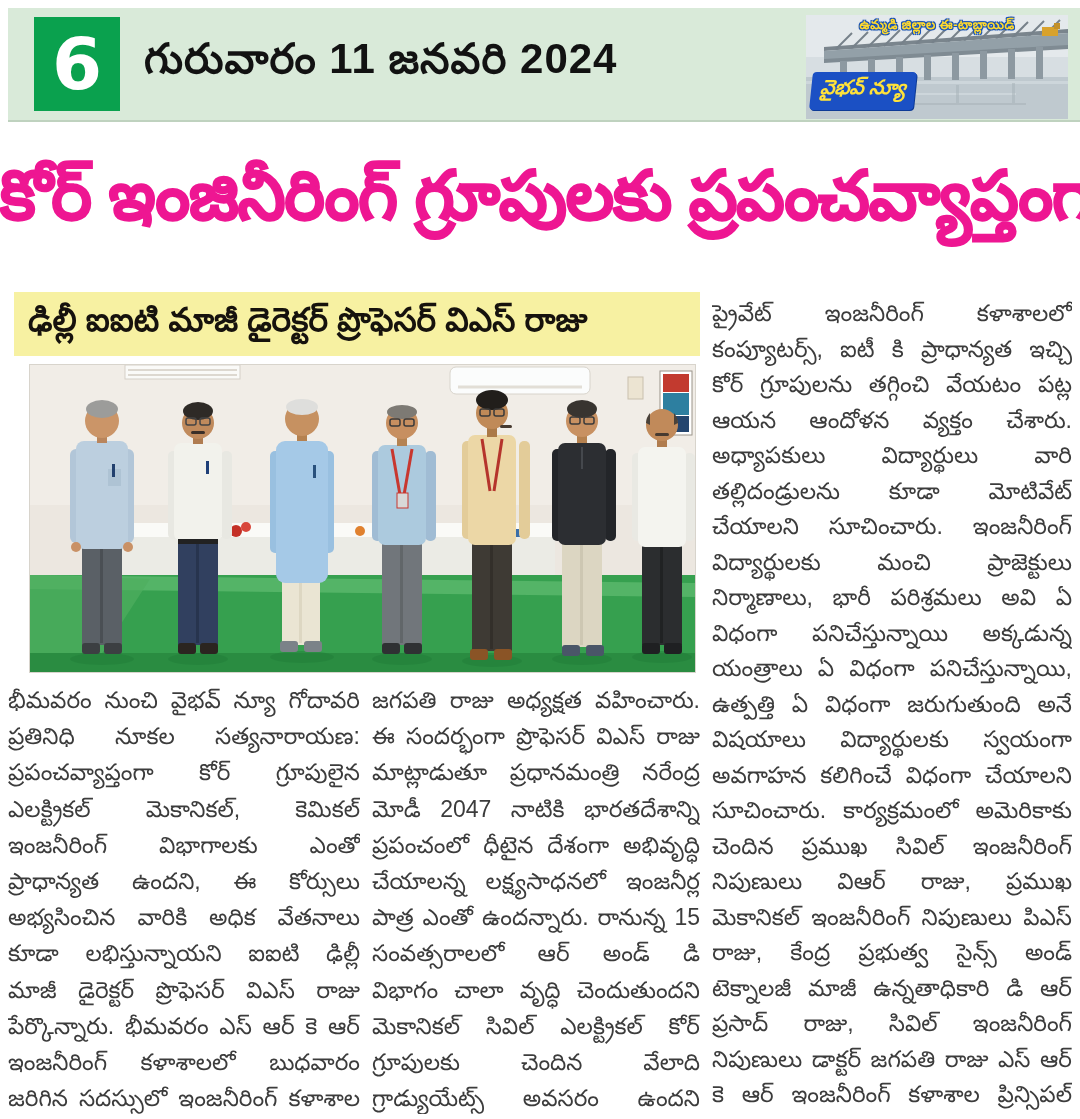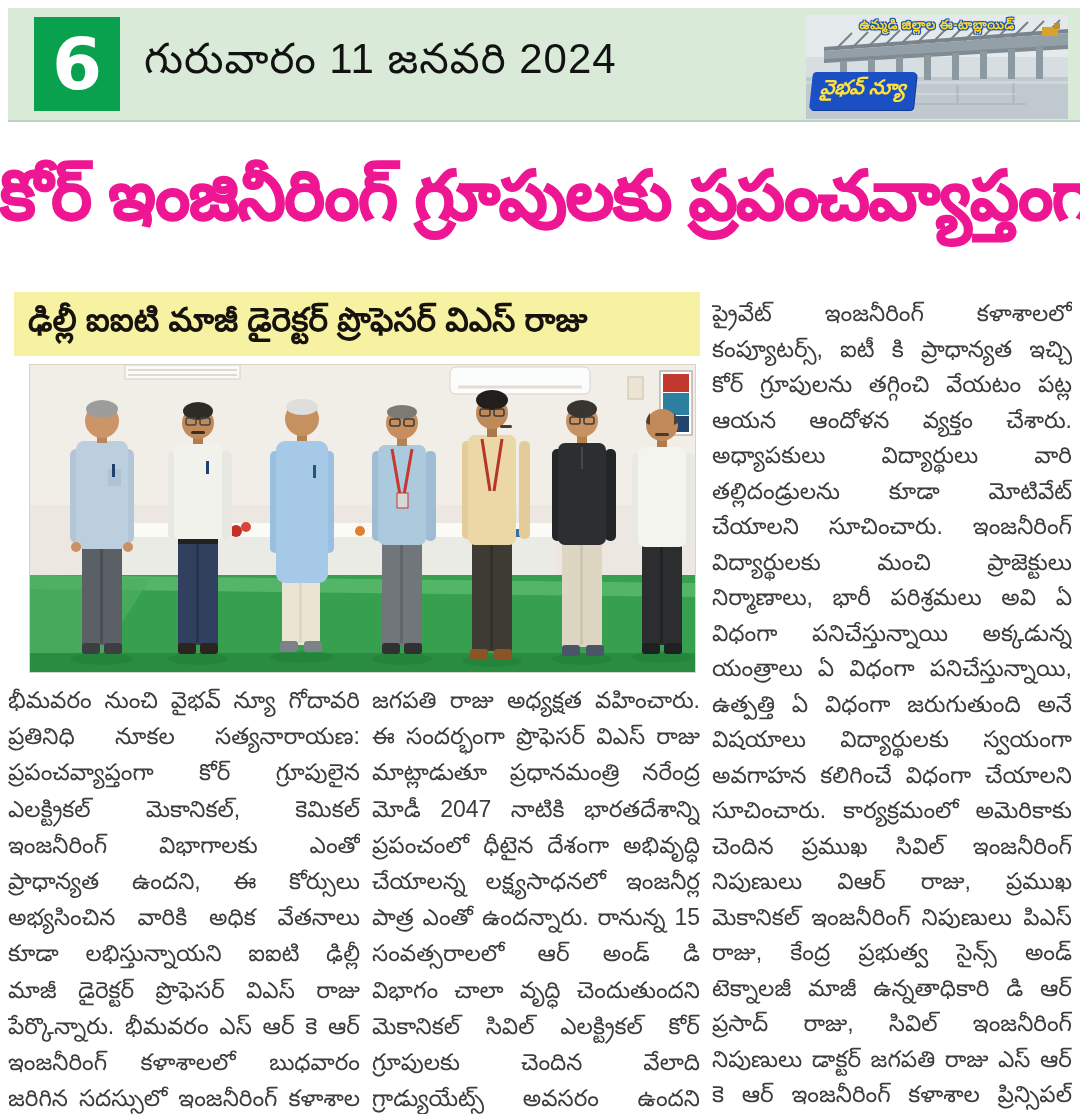--- a/index.html
+++ b/index.html
@@ -15,21 +15,21 @@
   .pagenum-box{
     position:absolute;left:26px;top:9px;width:86px;height:94px;
     background:#0aa14e;display:flex;align-items:center;justify-content:center;
   }
   .pagenum-box span{
     color:#ffffff;font-size:72px;font-weight:900;line-height:1;
     font-family:"DejaVu Sans", sans-serif;
   }
   .date-text{
     position:absolute;left:136px;top:50%;transform:translateY(-50%);
-    font-size:42px;font-weight:400;color:#121212;letter-spacing:1px;white-space:nowrap;
+    font-size:42px;font-weight:700;color:#121212;letter-spacing:1px;white-space:nowrap;
   }
   
   .masthead{
     position:absolute;right:12px;top:7px;width:262px;height:104px;overflow:hidden;
   }
   .masthead svg{position:absolute;left:0;top:0;}
   .tagline{
     position:absolute;left:0;top:2px;width:100%;text-align:center;
     font-size:13px;font-weight:700;color:#ffd92e;letter-spacing:.5px;
     text-shadow:1px 1px 0 #1a54b4,-1px -1px 0 #1a54b4,1px -1px 0 #1a54b4,-1px 1px 0 #1a54b4,0 0 2px #1a54b4;

